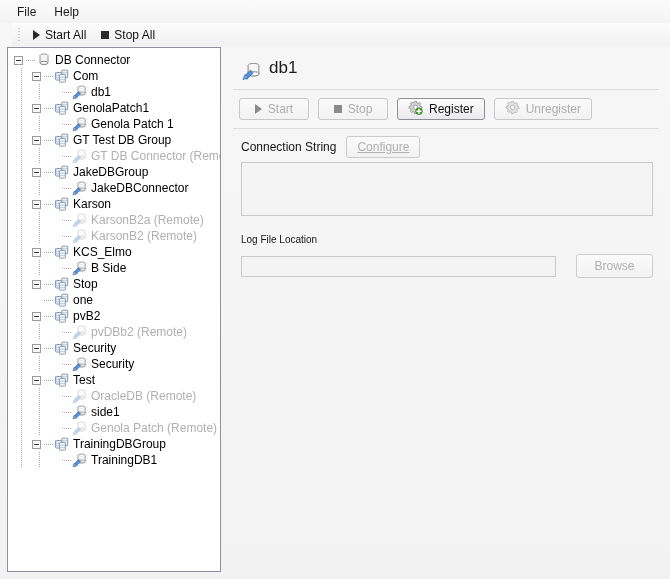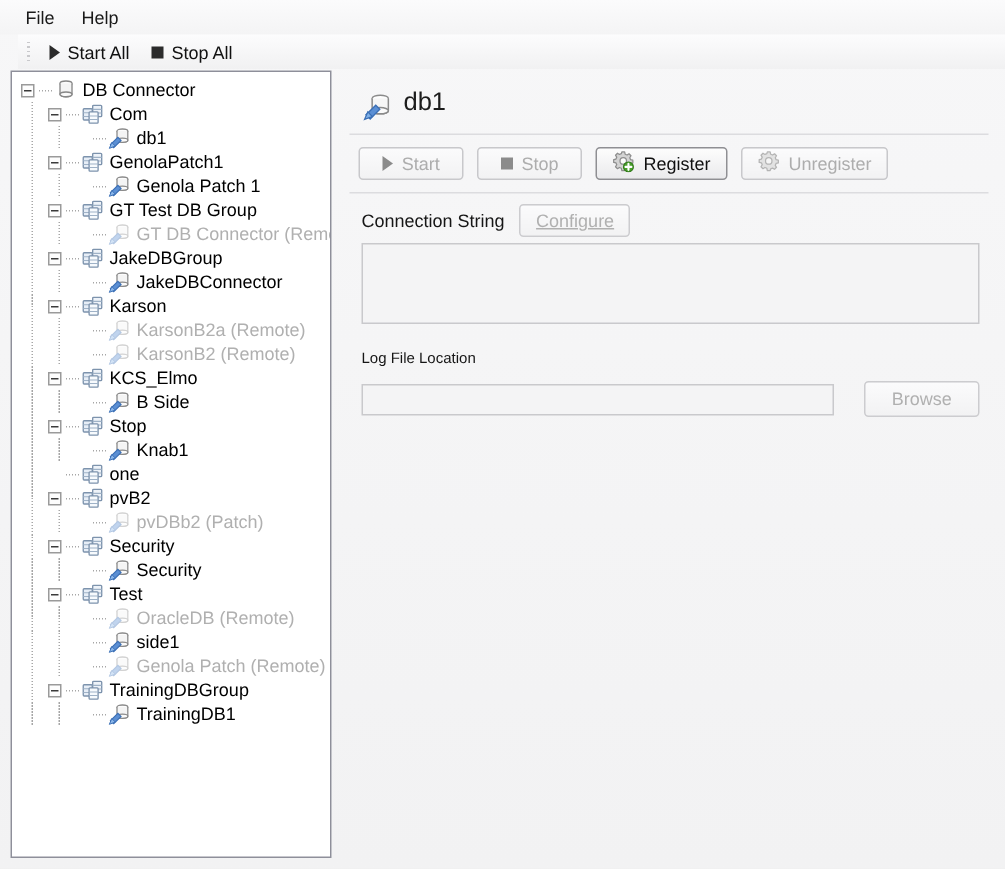--- a/index.html
+++ b/index.html
@@ -541,36 +541,20 @@
               <rect x="1.5" y="4.5" width="6" height="7.5" rx="0.6" fill="#e7eef7" stroke="#7d93ad" stroke-width="0.9"></rect>
               <path d="M1.5 7.2h6 M1.5 9.6h6" stroke="#9fb2c7" stroke-width="0.7"></path>
               <rect x="7.8" y="2.2" width="6" height="7.5" rx="0.6" fill="#eef3f9" stroke="#7d93ad" stroke-width="0.9"></rect>
               <path d="M7.8 4.9h6 M7.8 7.3h6" stroke="#9fb2c7" stroke-width="0.7"></path>
               <rect x="5.4" y="6.6" width="6" height="7.5" rx="0.6" fill="#f7fafd" stroke="#7d93ad" stroke-width="0.9"></rect>
               <path d="M5.4 9.3h6 M5.4 11.7h6" stroke="#9fb2c7" stroke-width="0.7"></path>
             </svg>
           </span>
           <span class="lbl">Stop</span>
         </div>
-        <div class="node lvl2">
-          <span class="vline"></span>
-          <span class="vline2"></span>
-          <span class="exp-spacer"></span>
-          <span class="dots"></span>
-          <span class="nico">
-            <svg width="16" height="16" viewBox="0 0 16 16">
-              <ellipse cx="9.6" cy="3.4" rx="3.6" ry="1.4" fill="#fcfcfc" stroke="#8a8a8a" stroke-width="0.85"></ellipse>
-              <path d="M6 3.4v6.1a3.6 1.4 0 0 0 7.2 0V3.4" fill="#f4f4f4" stroke="#8a8a8a" stroke-width="0.85"></path>
-              <ellipse cx="9.6" cy="9.5" rx="3.6" ry="1.4" fill="#fafafa" stroke="#8a8a8a" stroke-width="0.85"></ellipse>
-              <path d="M1.6 12.4 L6.6 7.5 L8.7 9.6 L3.8 14.5 Z" fill="#5b8fd4" stroke="#3b6fb5" stroke-width="0.75"></path>
-              <path d="M0.9 14.9 L2.5 11 L4.9 13.4 Z" fill="#8ab6ea" stroke="#3b6fb5" stroke-width="0.65"></path>
-            </svg>
-          </span>
-          <span class="lbl">Knab1</span>
-        </div>
         <div class="node lvl1">
           <span class="vline"></span>
           <span class="exp-spacer"></span>
           <span class="dots"></span>
           <span class="nico">
             <svg width="16" height="16" viewBox="0 0 16 16">
               <rect x="1.5" y="4.5" width="6" height="7.5" rx="0.6" fill="#e7eef7" stroke="#7d93ad" stroke-width="0.9"></rect>
               <path d="M1.5 7.2h6 M1.5 9.6h6" stroke="#9fb2c7" stroke-width="0.7"></path>
               <rect x="7.8" y="2.2" width="6" height="7.5" rx="0.6" fill="#eef3f9" stroke="#7d93ad" stroke-width="0.9"></rect>
               <path d="M7.8 4.9h6 M7.8 7.3h6" stroke="#9fb2c7" stroke-width="0.7"></path>
@@ -603,21 +587,21 @@
           <span class="dots"></span>
           <span class="nico dim">
             <svg width="16" height="16" viewBox="0 0 16 16">
               <ellipse cx="9.6" cy="3.4" rx="3.6" ry="1.4" fill="#fcfcfc" stroke="#8a8a8a" stroke-width="0.85"></ellipse>
               <path d="M6 3.4v6.1a3.6 1.4 0 0 0 7.2 0V3.4" fill="#f4f4f4" stroke="#8a8a8a" stroke-width="0.85"></path>
               <ellipse cx="9.6" cy="9.5" rx="3.6" ry="1.4" fill="#fafafa" stroke="#8a8a8a" stroke-width="0.85"></ellipse>
               <path d="M1.6 12.4 L6.6 7.5 L8.7 9.6 L3.8 14.5 Z" fill="#5b8fd4" stroke="#3b6fb5" stroke-width="0.75"></path>
               <path d="M0.9 14.9 L2.5 11 L4.9 13.4 Z" fill="#8ab6ea" stroke="#3b6fb5" stroke-width="0.65"></path>
             </svg>
           </span>
-          <span class="lbl">pvDBb2 (Patch)</span>
+          <span class="lbl">pvDBb2 (Remote)</span>
         </div>
         <div class="node lvl1">
           <span class="vline"></span>
           <span class="exp"></span>
           <span class="dots"></span>
           <span class="nico">
             <svg width="16" height="16" viewBox="0 0 16 16">
               <rect x="1.5" y="4.5" width="6" height="7.5" rx="0.6" fill="#e7eef7" stroke="#7d93ad" stroke-width="0.9"></rect>
               <path d="M1.5 7.2h6 M1.5 9.6h6" stroke="#9fb2c7" stroke-width="0.7"></path>
               <rect x="7.8" y="2.2" width="6" height="7.5" rx="0.6" fill="#eef3f9" stroke="#7d93ad" stroke-width="0.9"></rect>

